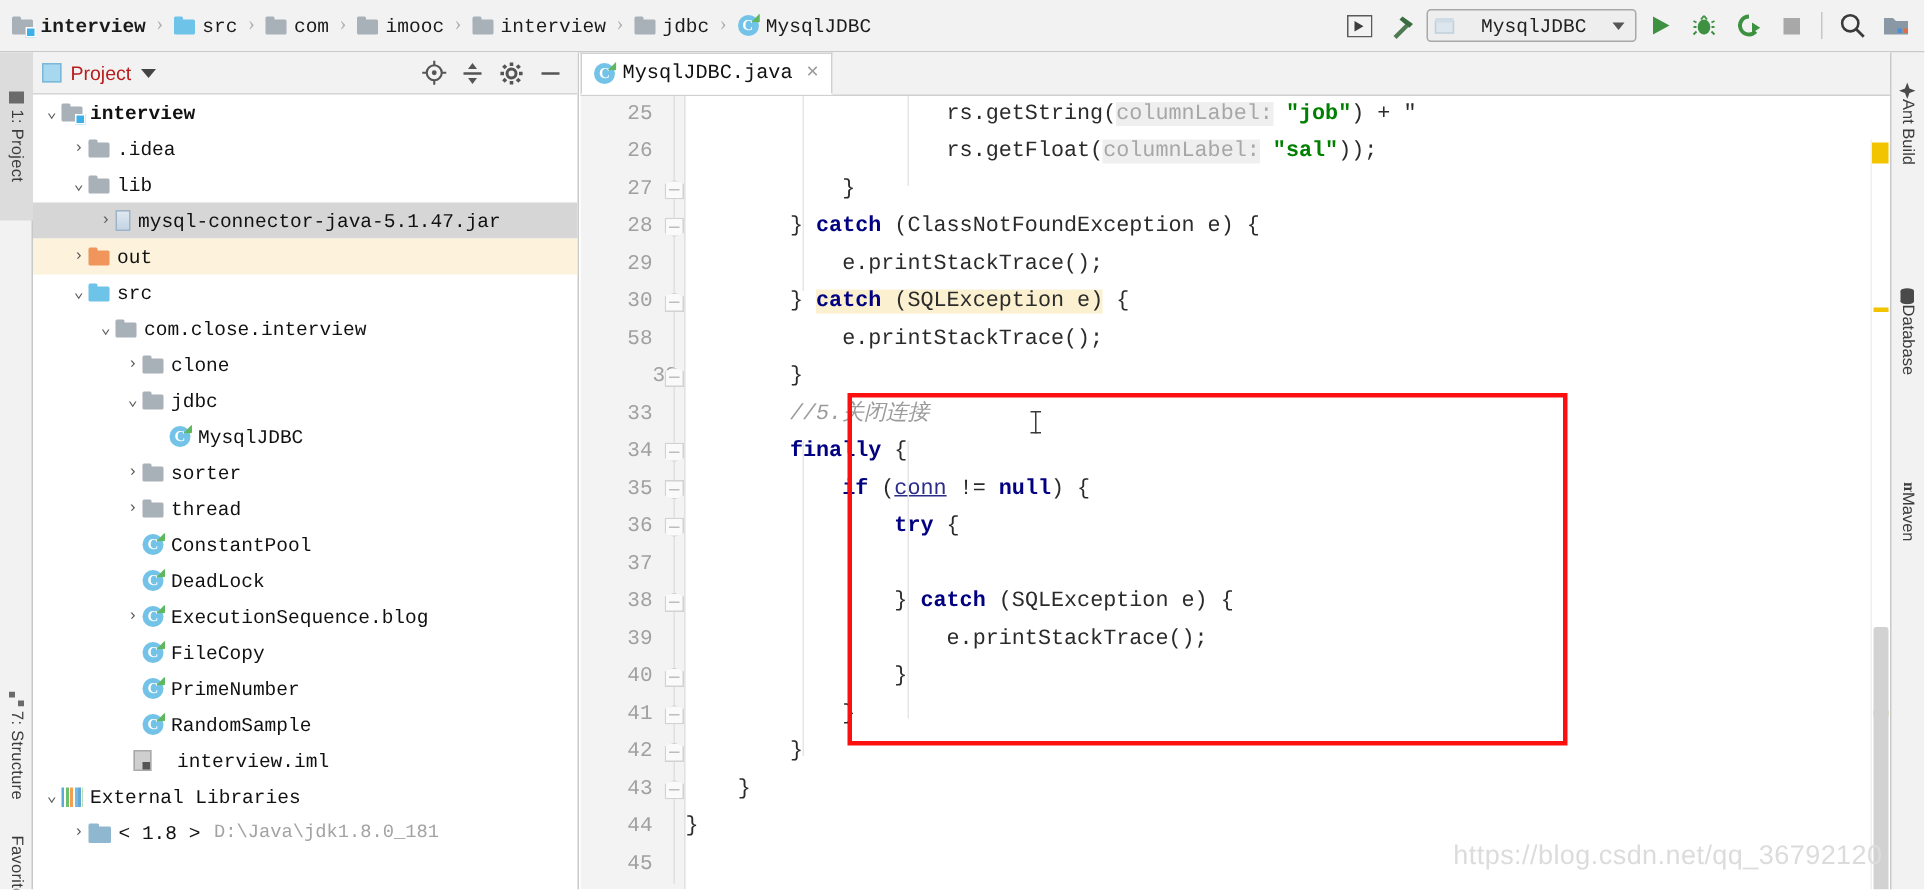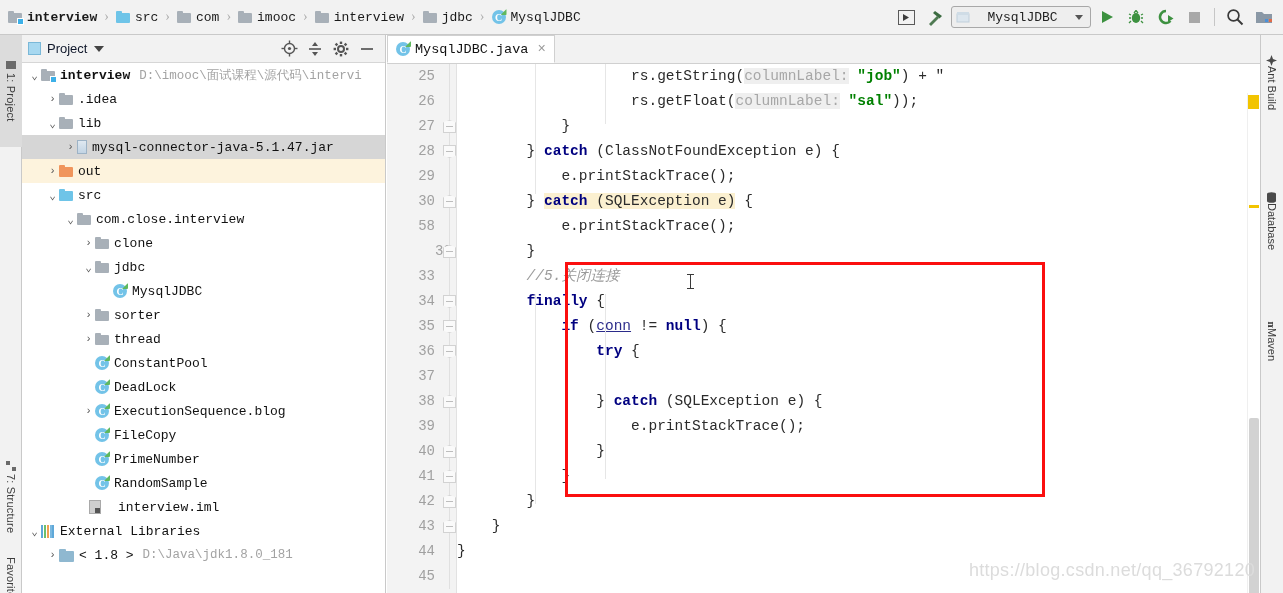--- a/index.html
+++ b/index.html
@@ -109,21 +109,21 @@
   
   .projpanel {
     position: absolute; left: 22px; top: 35px; width: 364px; height: 558px;
     background: #ffffff; border-right: 1px solid #c9c9c9;
   }
   .proj-header {
     height: 28px; background: #f2f2f2; border-bottom: 1px solid #d6d6d6;
     display: flex; align-items: center; padding: 0 6px;
   }
   .proj-title {
-    font-size: 13px; color: #0f172a; margin-left: 6px;
+    font-size: 13px; color: #b91c1c; margin-left: 6px;
     font-family: "Liberation Sans", sans-serif;
   }
   .proj-box {
     width: 13px; height: 13px; background: #a7d8f0; border: 1px solid #7ab8d8;
   }
   .proj-caret { margin-left: 7px; width: 0; height: 0;
     border-left: 5px solid transparent; border-right: 5px solid transparent; border-top: 6px solid #444; }
   .proj-actions { margin-left: auto; display: flex; align-items: center; gap: 2px; }
   .pa-btn { width: 24px; height: 22px; display: flex; align-items: center; justify-content: center; }
 
@@ -428,21 +428,20 @@
         </div>
       </div>
     </div>
     <div class="tree" id="tree">
         <div class="trow" style="padding-left: 6px;">
           <span class="arrow">⌄</span>
           <span class="folder-ico mod">
             <span class="badge"></span>
           </span>
           <span class="tlabel b">interview</span>
-          <span class="tpath">D:\imooc\面试课程\源代码\intervi</span>
         </div>
         <div class="trow" style="padding-left: 24px;">
           <span class="arrow">›</span>
           <span class="folder-ico"></span>
           <span class="tlabel">.idea</span>
         </div>
         <div class="trow" style="padding-left: 24px;">
           <span class="arrow">⌄</span>
           <span class="folder-ico"></span>
           <span class="tlabel">lib</span>

